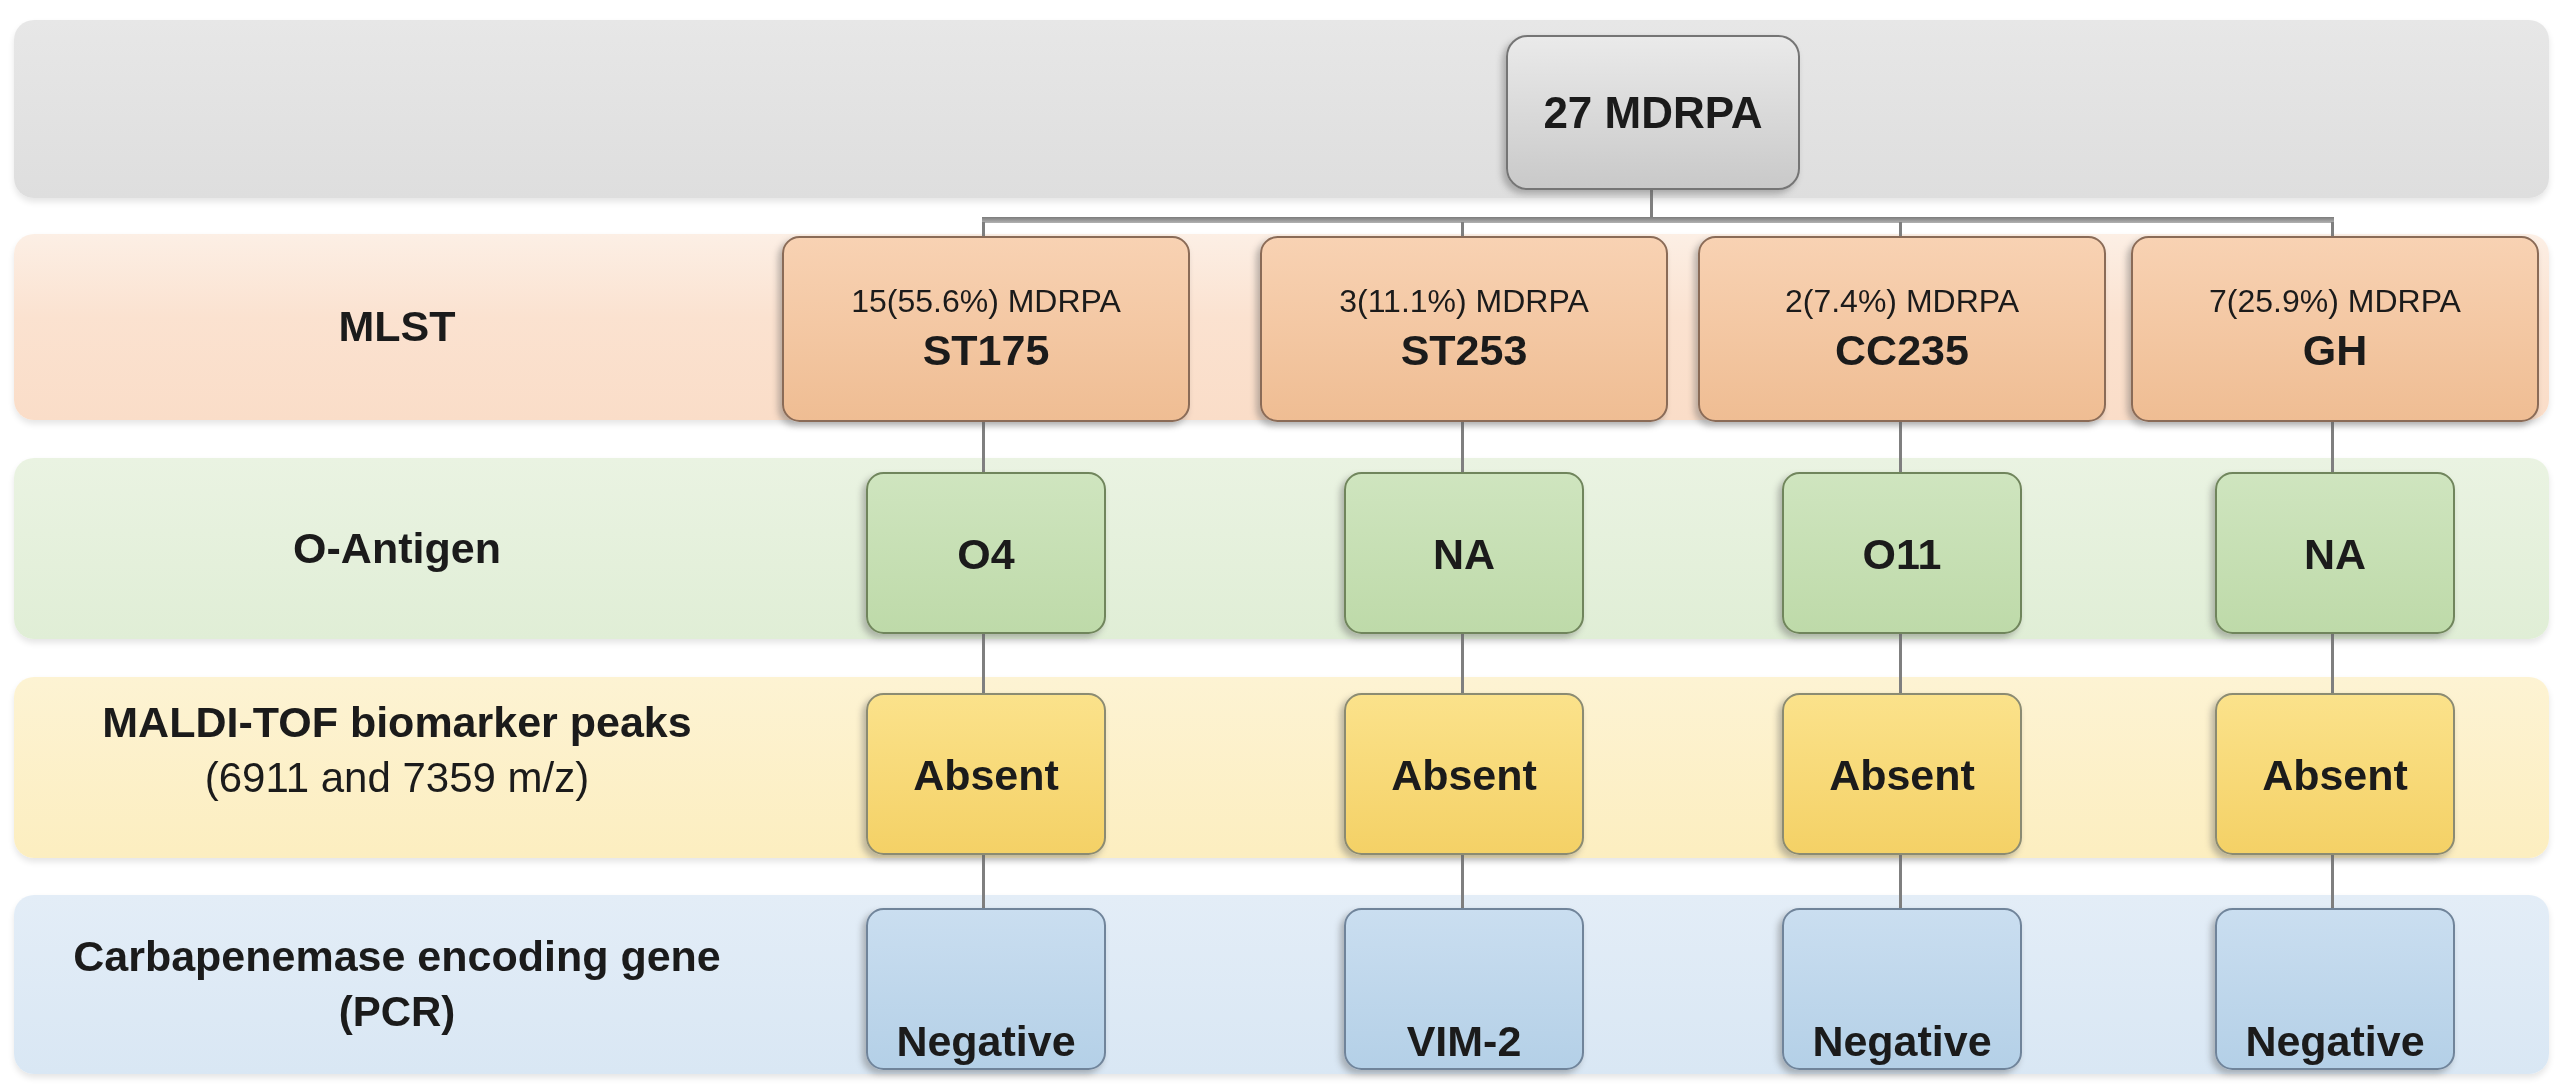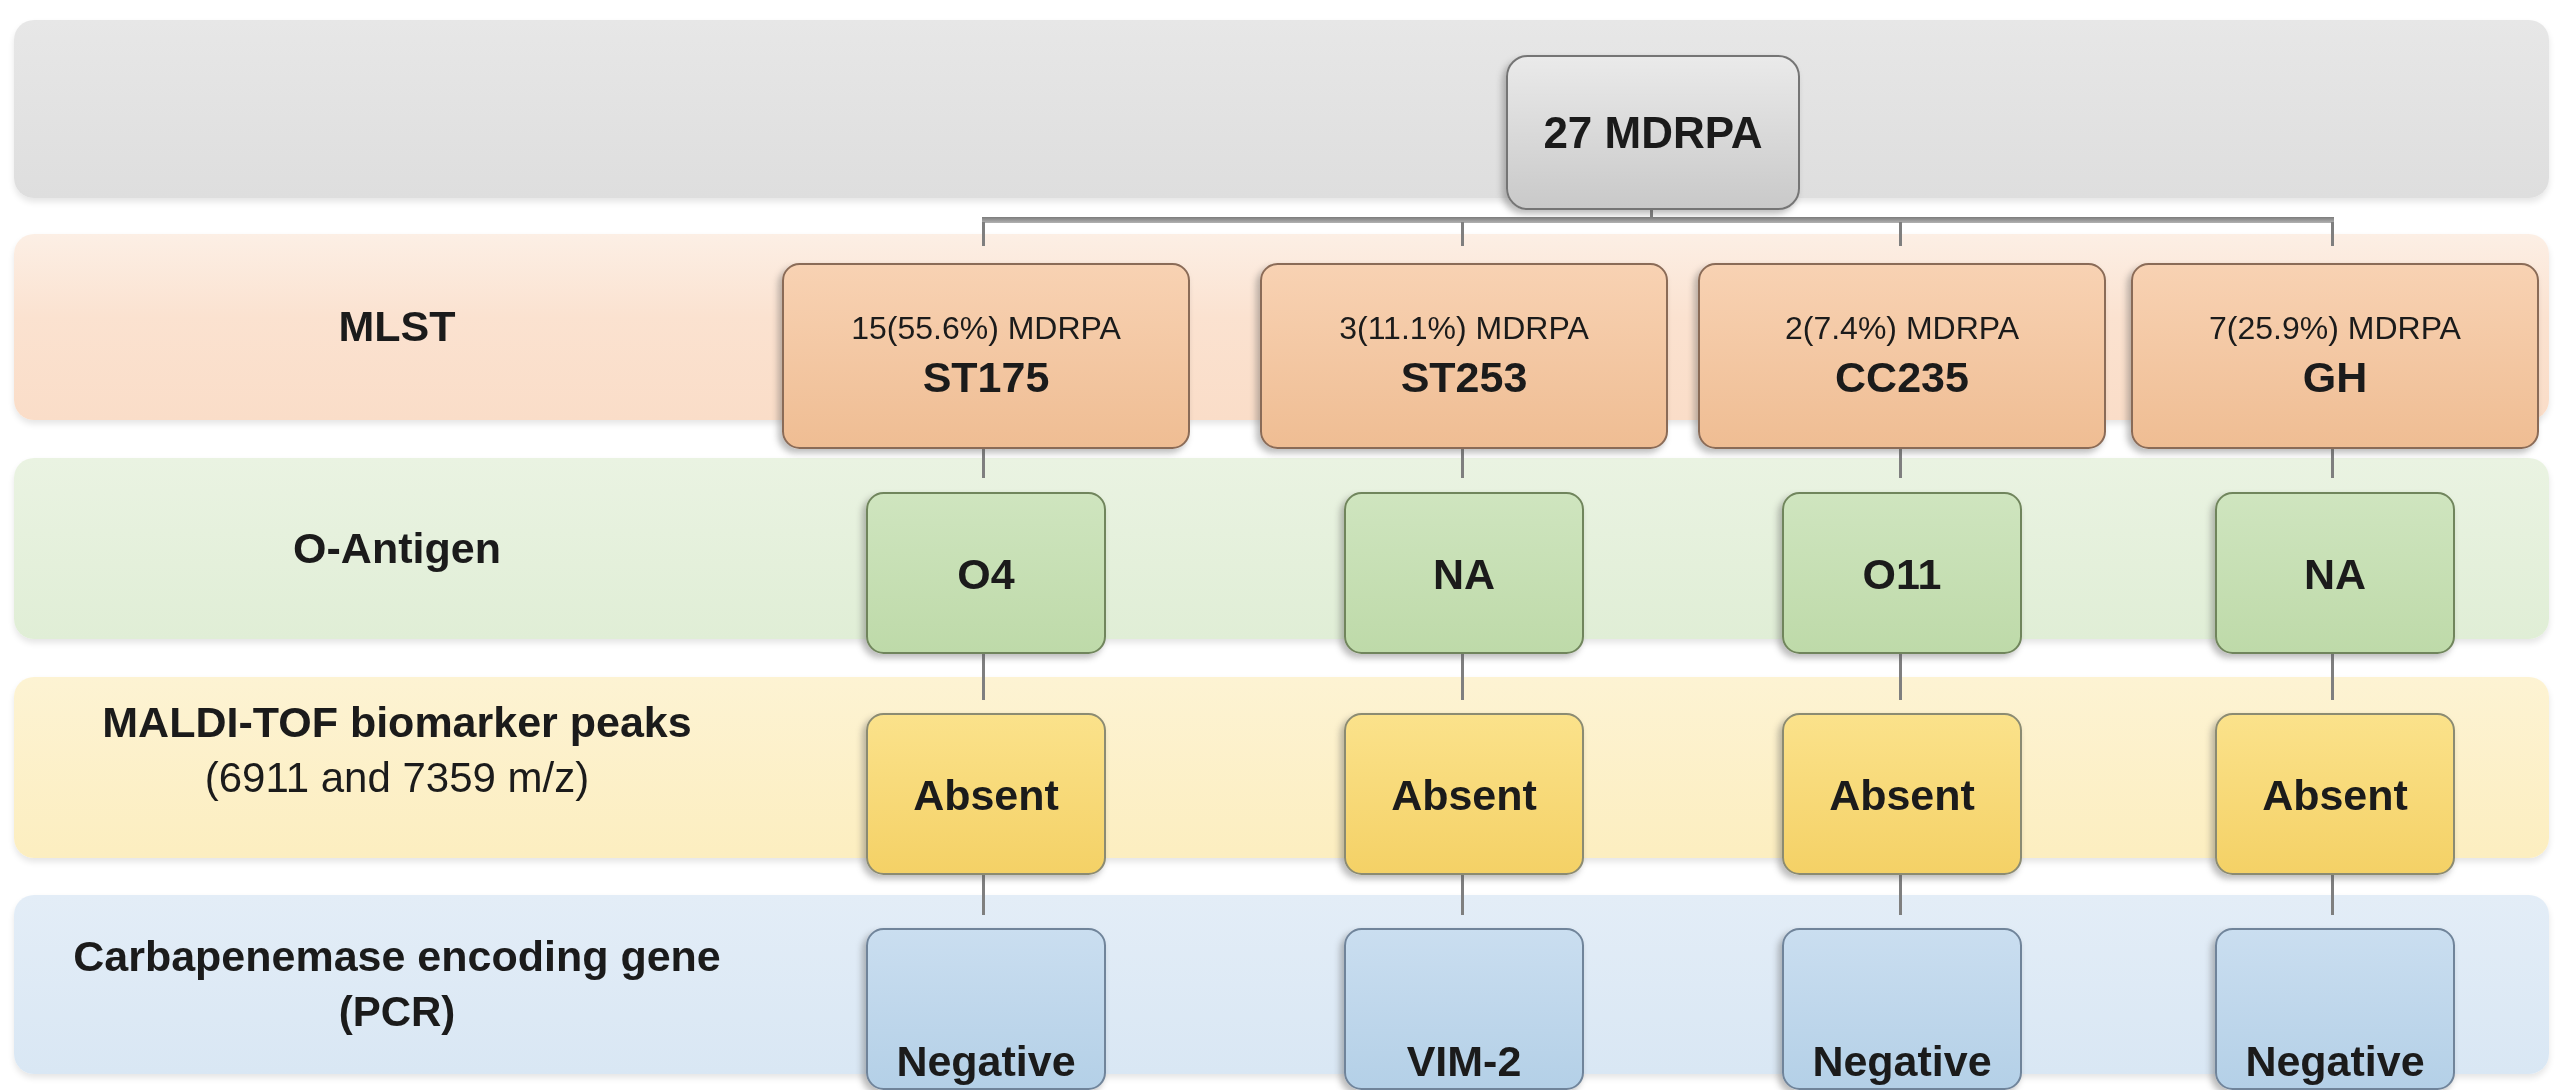--- a/index.html
+++ b/index.html
@@ -29,30 +29,30 @@
   .row-label .l2{font-size:42px;font-weight:normal;}
   .row-label .l2.b{font-weight:bold;}
   .row-label.pos-mlst {top:234px; height:186px;}
   .row-label.pos-oant {top:458px; height:181px;}
   .row-label.pos-maldi{top:677px;height:147px;}
   .row-label.pos-pcr  {top:895px;height:179px;}
 
   
   .node{position:absolute;z-index:4;border-radius:17.5px;
         display:flex;flex-direction:column;align-items:center;justify-content:center;
-        text-align:center;box-shadow:-3.4px 4px 6px rgba(90,90,90,0.40);margin-top:20px;}
+        text-align:center;box-shadow:-3.4px 4px 6px rgba(90,90,90,0.40);}
   .node .count{font-size:32px;font-weight:normal;line-height:1.25;}
   .node .value{font-size:43px;font-weight:bold;line-height:1.2;margin-top:4px;}
   .node .value.b{font-weight:bold;}
 
   .node.root{left:1506px;top:35px;width:290px;height:151px;border-radius:21.6px;
              background:linear-gradient(180deg,#EAEAEA,#C9C9C9);border:2.7px solid #757575;
              font-size:44px;font-weight:bold;}
 
-  .node.mlst{top:243px;width:404px;height:182px;
+  .node.mlst{top:236px;width:404px;height:182px;
              background:linear-gradient(180deg,#F8D2B3,#EFBD93);border:2px solid #8a6b57;}
   .node.c1.mlst{left:782px;} .node.c2.mlst{left:1260px;}
   .node.c3.mlst{left:1698px;} .node.c4.mlst{left:2131px;}
 
   .node.val{width:236px;height:158px;}
   .node.oant{top:472px; background:linear-gradient(180deg,#CFE5BF,#BEDAA9);border:2px solid #70855c;}
   .node.maldi{top:693px;background:linear-gradient(180deg,#FBE28B,#F4D166);border:2px solid #8b8b72;}
   .node.pcr{top:908px;background:linear-gradient(180deg,#CADEF0,#B4D0E7);border:2px solid #70849a;justify-content:flex-end;}
   .node.val.c1{left:866px;} .node.val.c2{left:1344px;}
   .node.val.c3{left:1782px;} .node.val.c4{left:2215px;}

